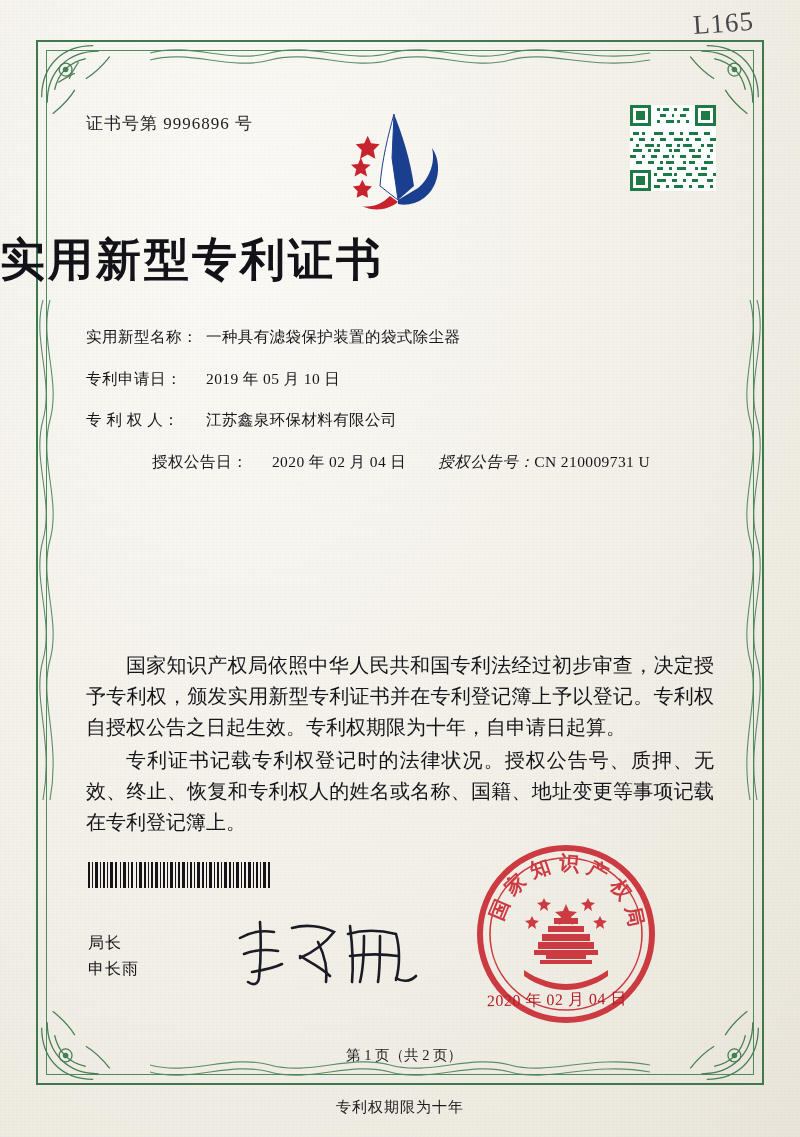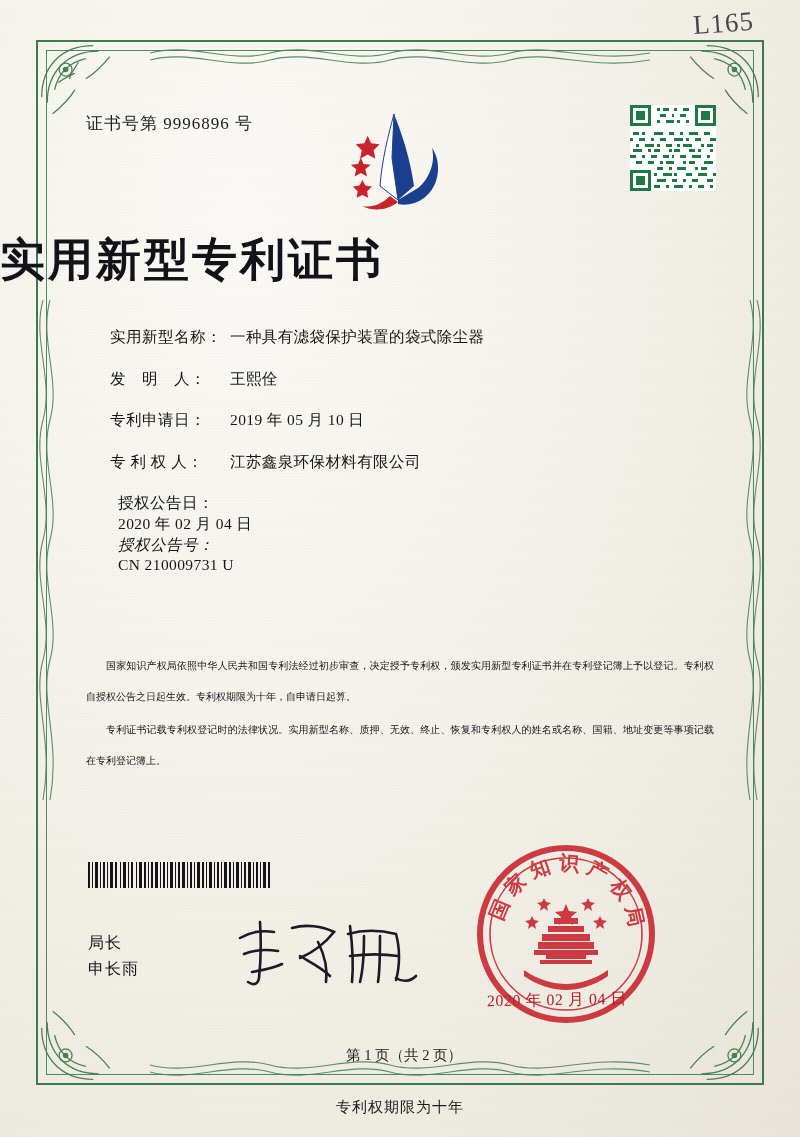--- a/index.html
+++ b/index.html
@@ -123,37 +123,37 @@
   .field-row {
     display: flex;
     align-items: baseline;
     margin-bottom: 20.5px;
     white-space: nowrap;
   }
   .field-label {
     flex: 0 0 auto;
     letter-spacing: 0.5px;
   }
-  .lbl-wide { width: 120px; margin-left: 24px; }
+  .lbl-wide { width: 120px; }
   .field-value {
     flex: 0 1 auto;
     letter-spacing: 0.4px;
   }
-  .field-row.split { justify-content: center; flex-direction: column; }
+  .field-row.split { justify-content: center; }
   .split .second-label {
     margin-left: 32px;
     font-style: italic;
   }
 
   
   #body-text {
     position: absolute;
     left: 86px; top: 650px;
     width: 628px;
-    font-size: 10px;
+    font-size: 20px;
     line-height: 31px;
     color: #15151a;
     text-align: justify;
   }
   #body-text p {
     margin: 0 0 2px 0;
     text-indent: 2em;
   }
 
   
@@ -394,42 +394,38 @@
   </svg>
 
   <div id="title">实用新型专利证书</div>
 
   <div id="fields">
     <div class="field-row">
       <span class="field-label lbl-wide">实用新型名称：</span>
       <span class="field-value">一种具有滤袋保护装置的袋式除尘器</span>
     </div>
     <div class="field-row">
-      <span class="field-label lbl-wide">发　明　人：</span>
-      <span class="field-value">王熙佺</span>
-    </div>
-    <div class="field-row">
       <span class="field-label lbl-wide">专利申请日：</span>
       <span class="field-value">2019 年 05 月 10 日</span>
     </div>
     <div class="field-row">
       <span class="field-label lbl-wide">专 利 权 人：</span>
       <span class="field-value">江苏鑫泉环保材料有限公司</span>
     </div>
     <div class="field-row split">
       <span class="field-label lbl-wide">授权公告日：</span>
       <span class="field-value">2020 年 02 月 04 日</span>
       <span class="field-label second-label">授权公告号：</span>
       <span class="field-value">CN 210009731 U</span>
     </div>
   </div>
 
   <div id="body-text">
     <p>国家知识产权局依照中华人民共和国专利法经过初步审查，决定授予专利权，颁发实用新型专利证书并在专利登记簿上予以登记。专利权自授权公告之日起生效。专利权期限为十年，自申请日起算。</p>
-    <p>专利证书记载专利权登记时的法律状况。实用新型名称、质押、无效、终止、恢复和专利权人的姓名或名称、国籍、地址变更等事项记载在专利登记簿上。</p>
+    <p>专利证书记载专利权登记时的法律状况。授权公告号、质押、无效、终止、恢复和专利权人的姓名或名称、国籍、地址变更等事项记载在专利登记簿上。</p>
   </div>
 
   <svg id="barcode" viewBox="0 0 182 26" shape-rendering="crispEdges">
     <rect width="182" height="26" fill="none"></rect>
     <g fill="#14141a">
       <rect x="0" y="0" width="2" height="26"></rect>
         <rect x="4" y="0" width="1" height="26"></rect>
       <rect x="7" y="0" width="3" height="26"></rect>
         <rect x="12" y="0" width="1" height="26"></rect>
       <rect x="15" y="0" width="2" height="26"></rect>

